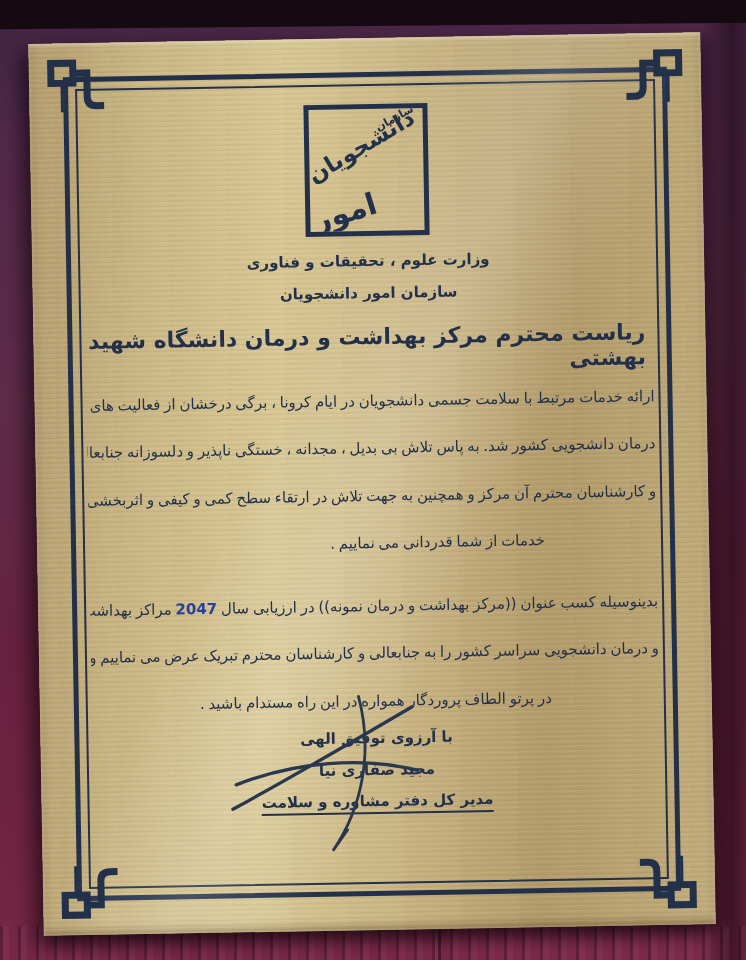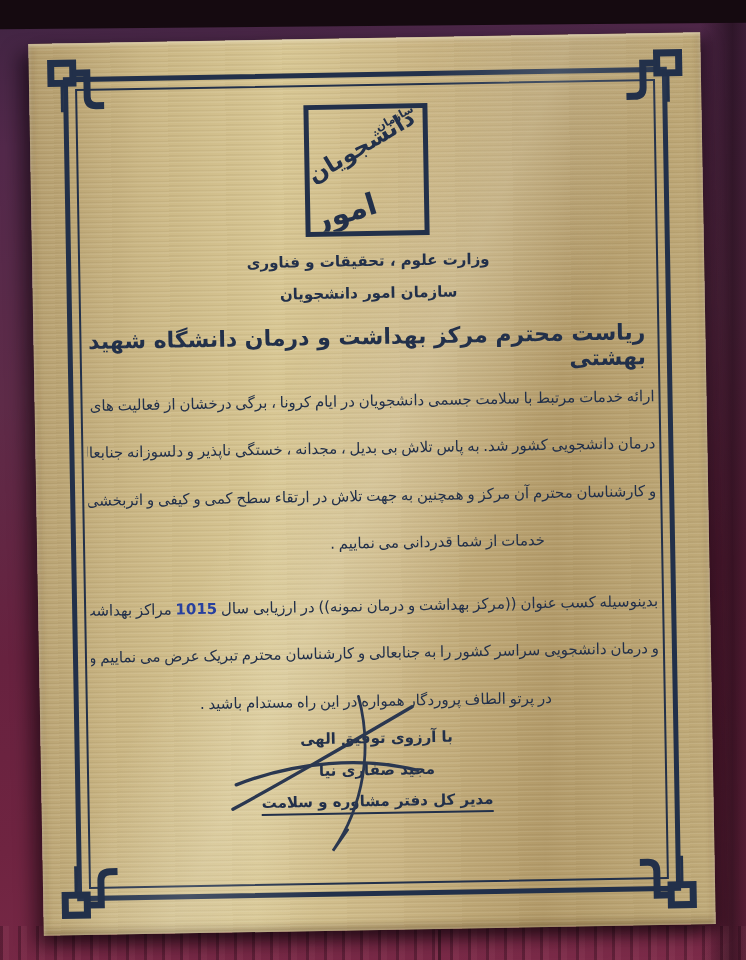--- a/index.html
+++ b/index.html
@@ -115,21 +115,21 @@
       <div class="para">
         <div class="line">ارائه خدمات مرتبط با سلامت جسمی دانشجویان در ایام کرونا ، برگی درخشان از فعالیت های مراکز بهداشت و</div>
         <div class="line">درمان دانشجویی کشور شد. به پاس تلاش بی بدیل ، مجدانه ، خستگی ناپذیر و دلسوزانه جنابعالی ، کارکنان</div>
         <div class="line">و کارشناسان محترم آن مرکز و همچنین به جهت تلاش در ارتقاء سطح کمی و کیفی و اثربخشی این</div>
         <div class="line end-right">خدمات از شما قدردانی می نماییم .</div>
       </div>
 
       <div class="para">
         <div class="line">
           <span>بدینوسیله کسب عنوان ((مرکز بهداشت و درمان نمونه)) در ارزیابی سال</span>
-          <span class="year">1015</span>
+          <span class="year">2047</span>
           <span>مراکز بهداشت</span>
         </div>
         <div class="line">و درمان دانشجویی سراسر کشور را به جنابعالی و کارشناسان محترم تبریک عرض می نماییم و امیدواریم</div>
         <div class="line end-center">در پرتو الطاف پروردگار همواره در این راه مستدام باشید .</div>
       </div>
 
       <div class="closing">
         <svg class="signature" viewBox="0 0 240 170">
           <path d="M205 14 C150 45 58 96 12 120" stroke-width="3.5"></path>
           <path d="M16 94 C80 70 152 66 210 82" stroke-width="3.5"></path>

